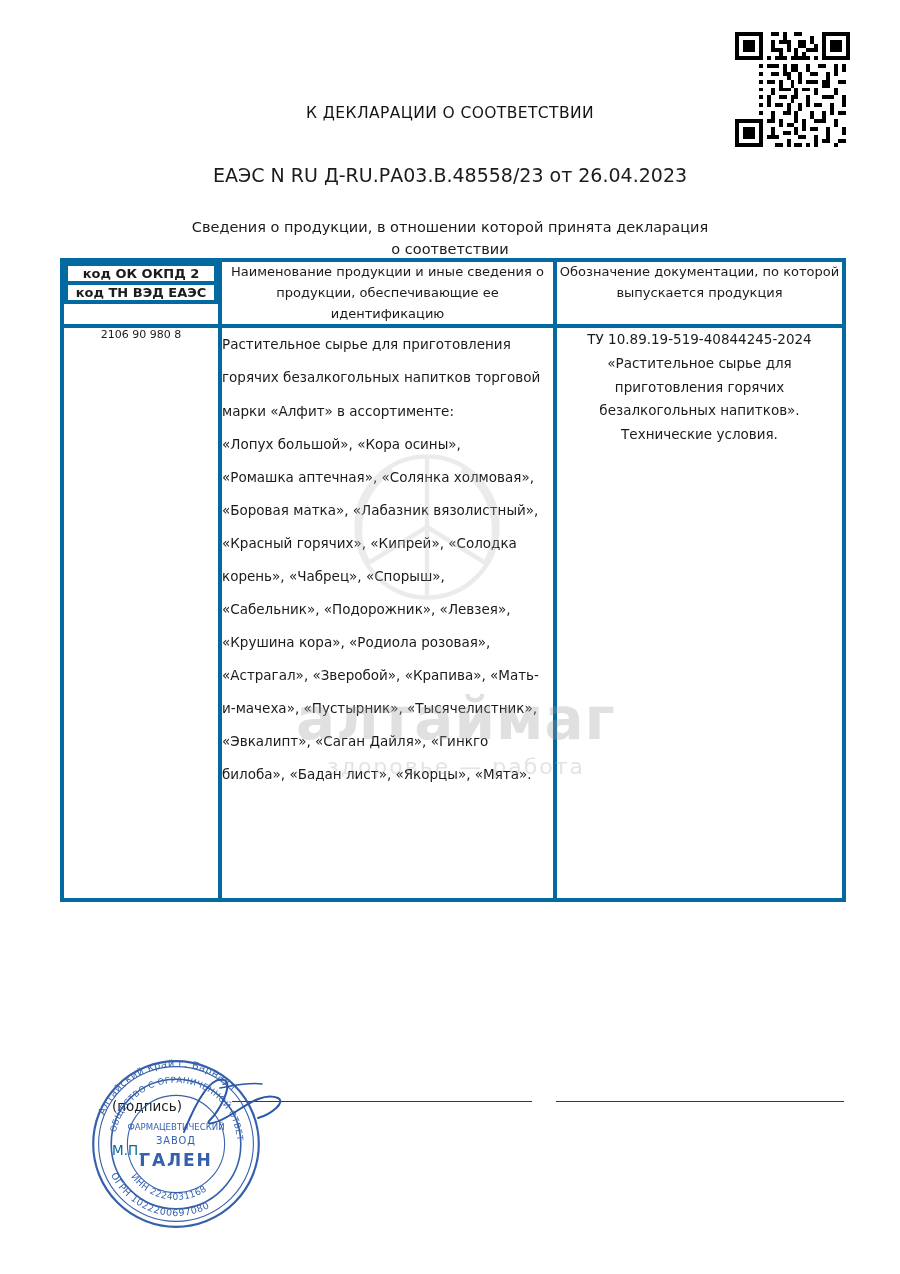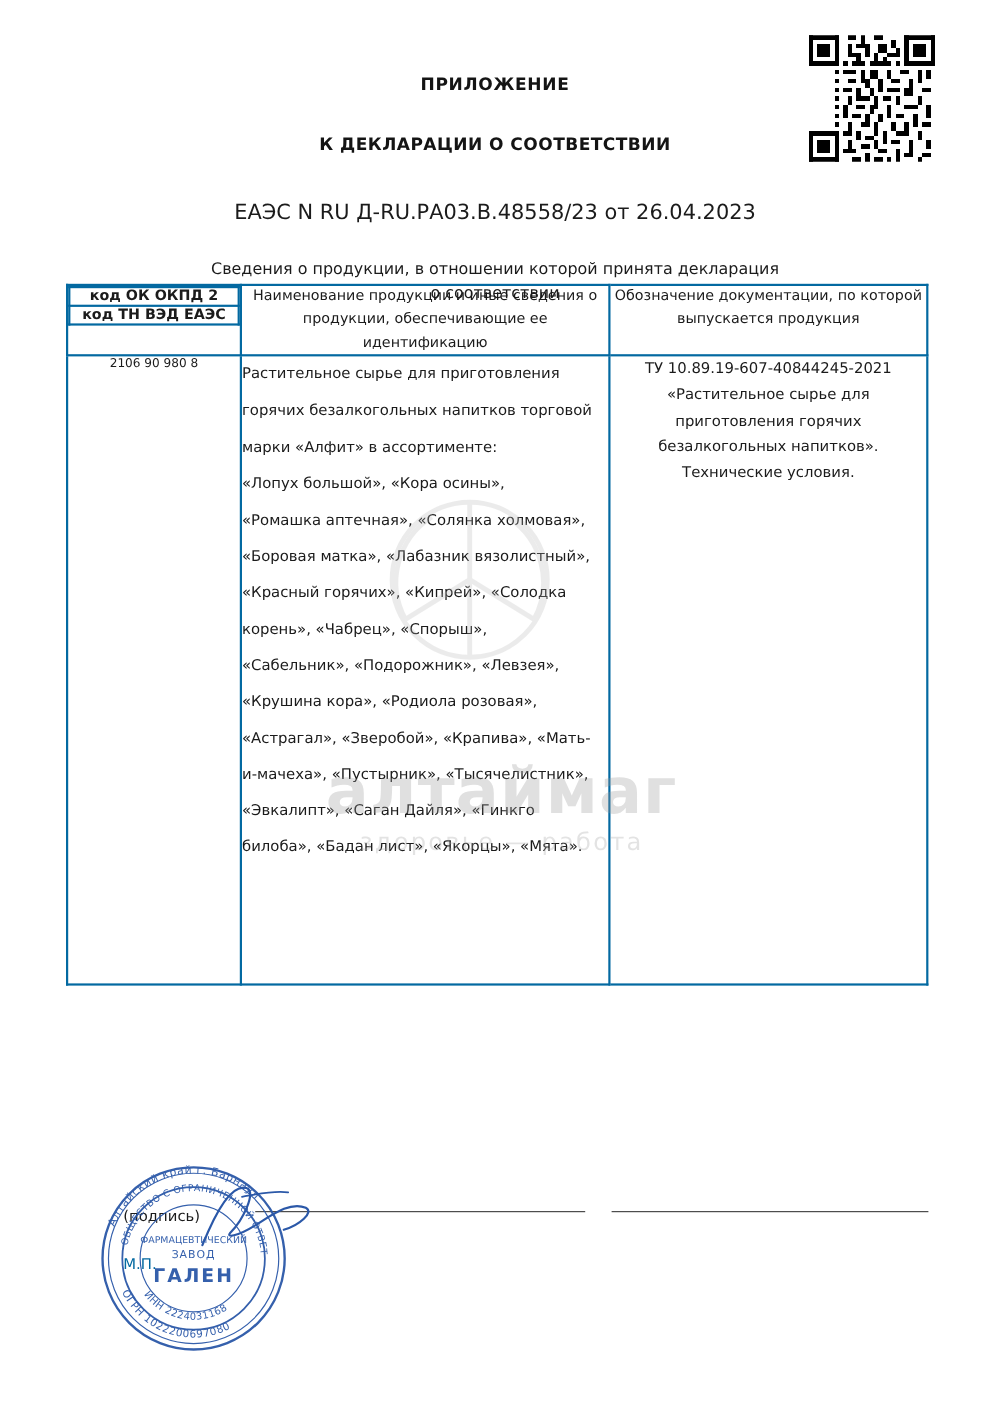--- a/index.html
+++ b/index.html
@@ -43,21 +43,21 @@
   }
   .title-1 {
     font-size: 15.5px;
     font-weight: bold;
     letter-spacing: 0.6px;
     color: #141414;
     margin: 0;
   }
   .title-2 {
     font-size: 15.5px;
-    font-weight: bold;
+    font-weight: normal;
     letter-spacing: 0.4px;
     color: #141414;
     margin: 36px 0 0 0;
   }
   .decl-number {
     font-size: 19px;
     margin: 42px 0 0 0;
     color: #1b1b1b;
   }
   .subtitle {
@@ -73,21 +73,21 @@
     top: 258px;
     left: 60px;
     width: 782px;
   }
   table.main {
     border-collapse: collapse;
     width: 782px;
     table-layout: fixed;
   }
   table.main td, table.main th {
-    border: 2px solid #0369a1;
+    border: 4px solid #0369a1;
     vertical-align: top;
     padding: 0;
   }
   .col1 { width: 158px; }
   .col2 { width: 335px; }
   .col3 { width: 289px; }
 
   .hdr-cell {
     text-align: center;
     font-size: 13px;
@@ -350,21 +350,20 @@
           <rect x="26" y="27" width="2" height="1"></rect>
         <rect x="10" y="28" width="2" height="1"></rect>
           <rect x="15" y="28" width="2" height="1"></rect>
         <rect x="18" y="28" width="1" height="1"></rect>
           <rect x="25" y="28" width="1" height="1"></rect>
       </g>
     </svg>
   </div>
 
   <div class="heading-block">
-    <div class="title-1">ПРИЛОЖЕНИЕ</div>
     <div class="title-2">К ДЕКЛАРАЦИИ О СООТВЕТСТВИИ</div>
     <div class="decl-number">ЕАЭС N RU Д-RU.РА03.В.48558/23 от 26.04.2023</div>
     <div class="subtitle">
       <span>Сведения о продукции, в отношении которой принята декларация</span><br>
       <span>о соответствии</span>
     </div>
   </div>
 
   <div class="table-wrap">
     <table class="main">
@@ -404,21 +403,21 @@
             <p>«Красный горячих», «Кипрей», «Солодка</p>
             <p>корень», «Чабрец», «Спорыш»,</p>
             <p>«Сабельник», «Подорожник», «Левзея»,</p>
             <p>«Крушина кора», «Родиола розовая»,</p>
             <p>«Астрагал», «Зверобой», «Крапива», «Мать-</p>
             <p>и-мачеха», «Пустырник», «Тысячелистник»,</p>
             <p>«Эвкалипт», «Саган Дайля», «Гинкго</p>
             <p>билоба», «Бадан лист», «Якорцы», «Мята».</p>
           </td>
           <td class="body-cell-3">
-            <span class="doc-code">ТУ 10.89.19-607-40844245-2021</span>
+            <span class="doc-code">ТУ 10.89.19-519-40844245-2024</span>
             <span class="doc-code">«Растительное сырье для</span>
             <span class="doc-code">приготовления горячих</span>
             <span class="doc-code">безалкогольных напитков».</span>
             <span class="doc-code">Технические условия.</span>
           </td>
         </tr>
       </tbody>
     </table>
   </div>
 

